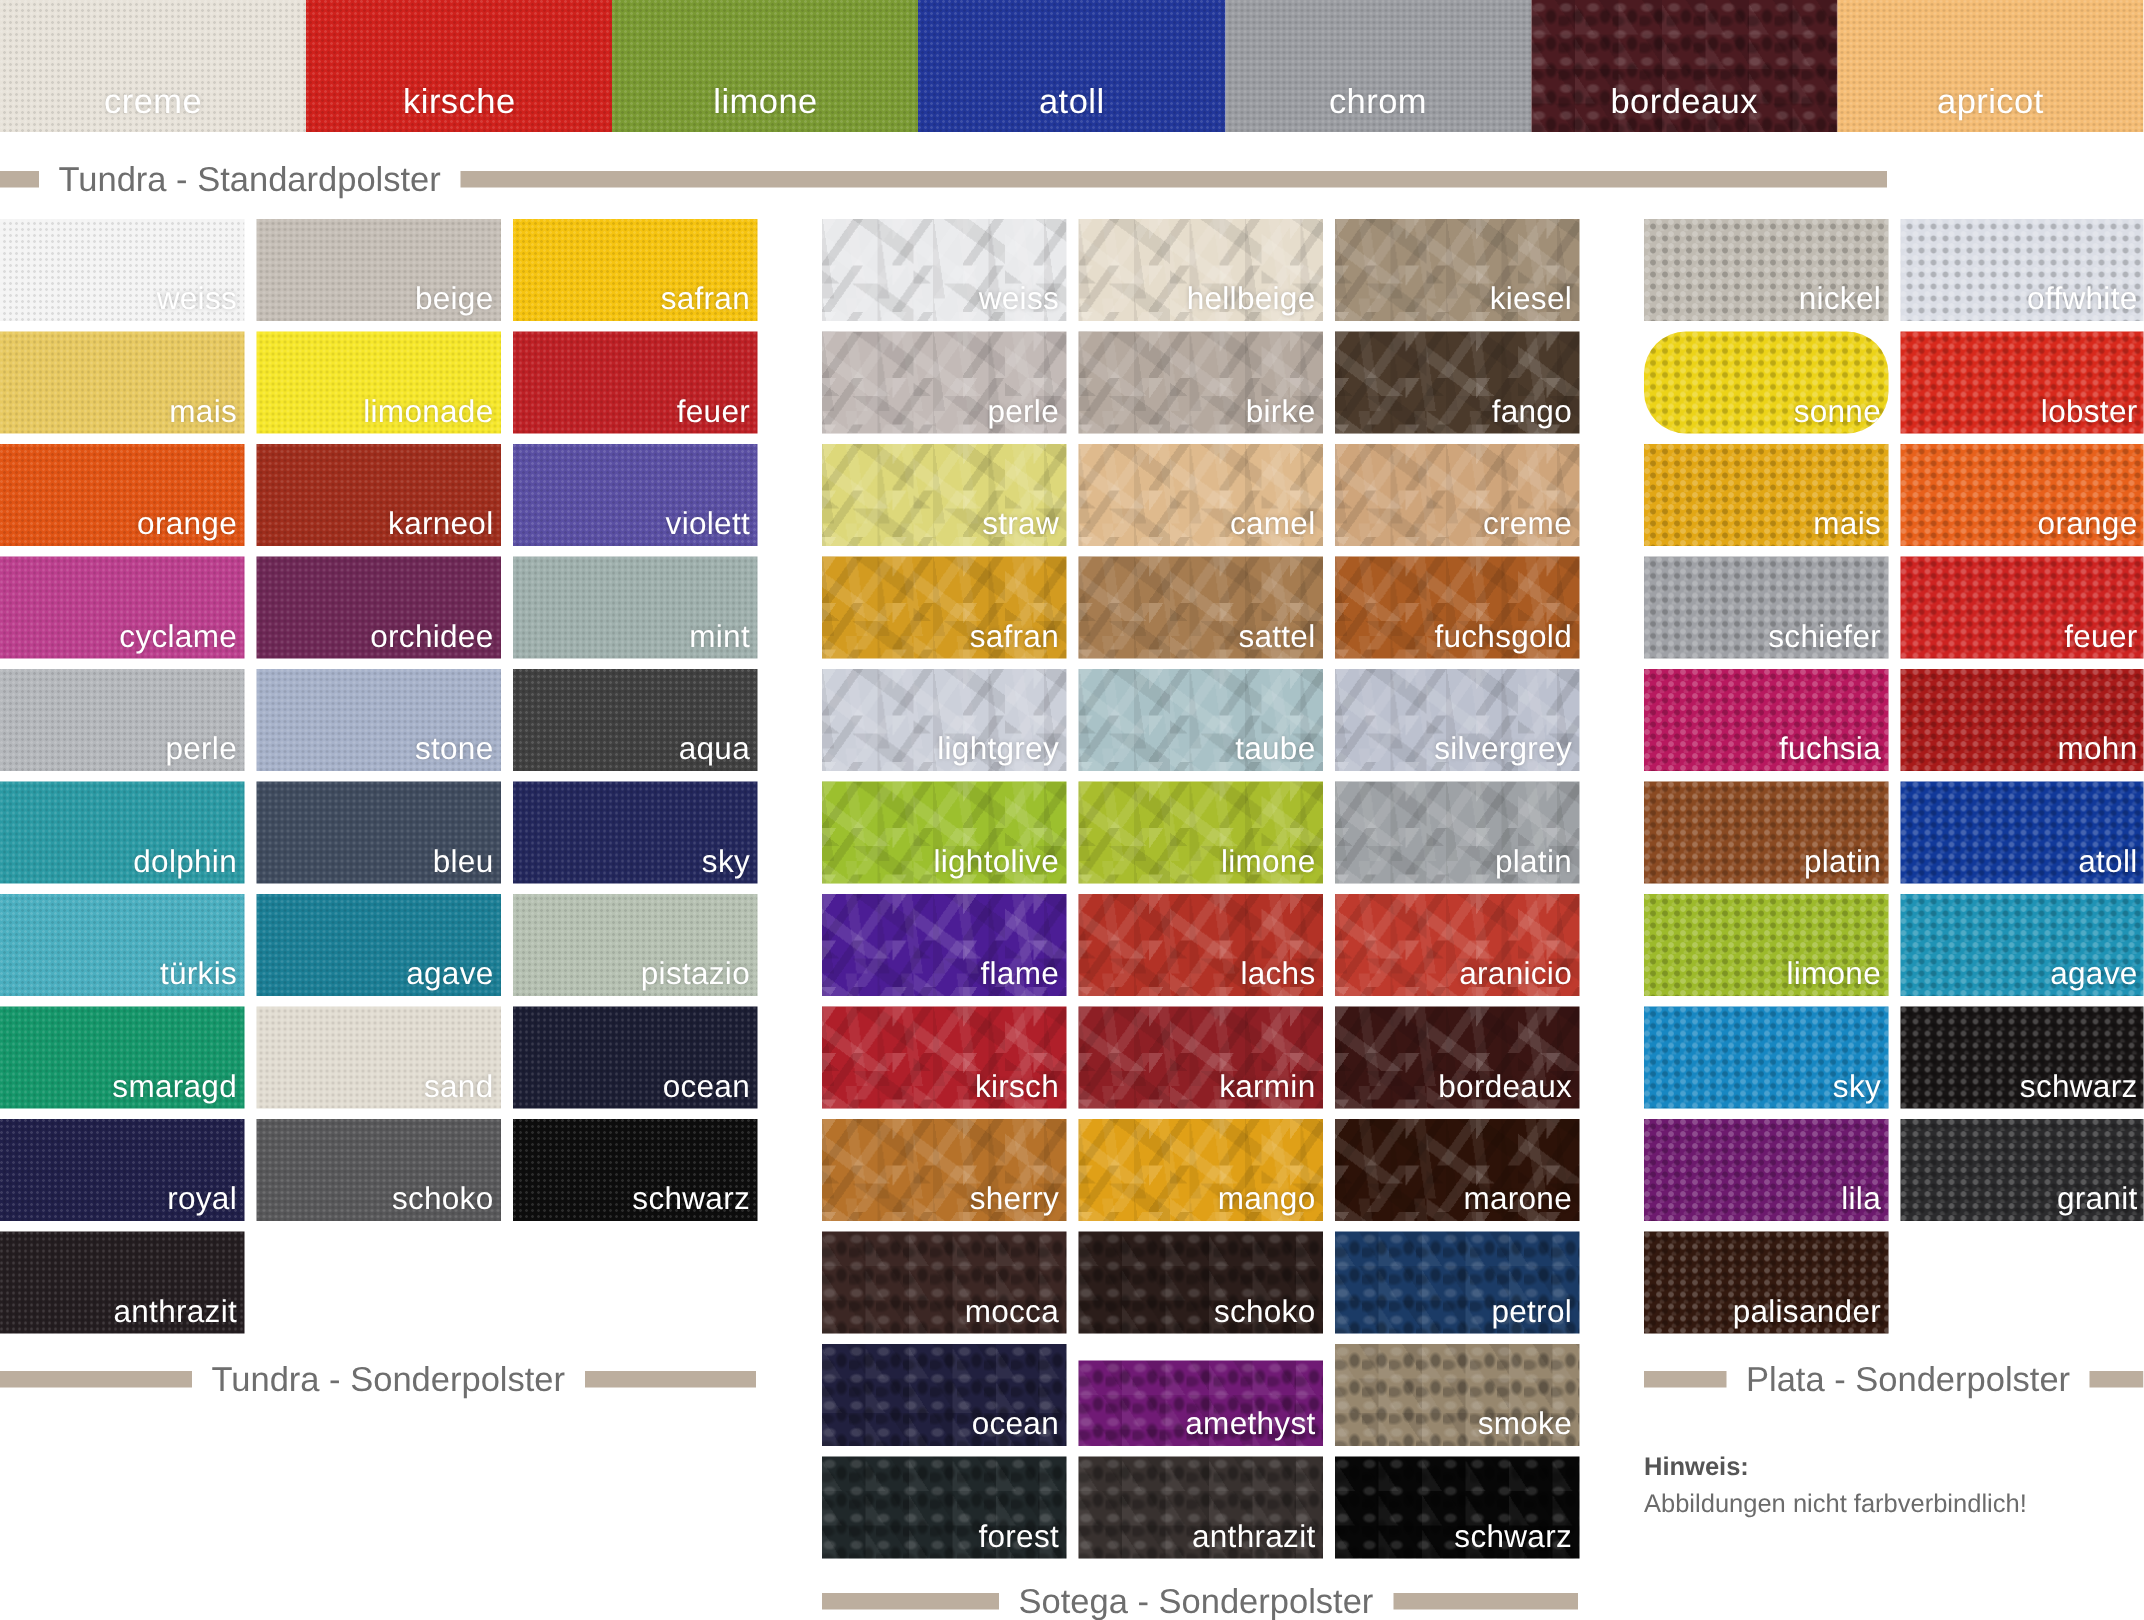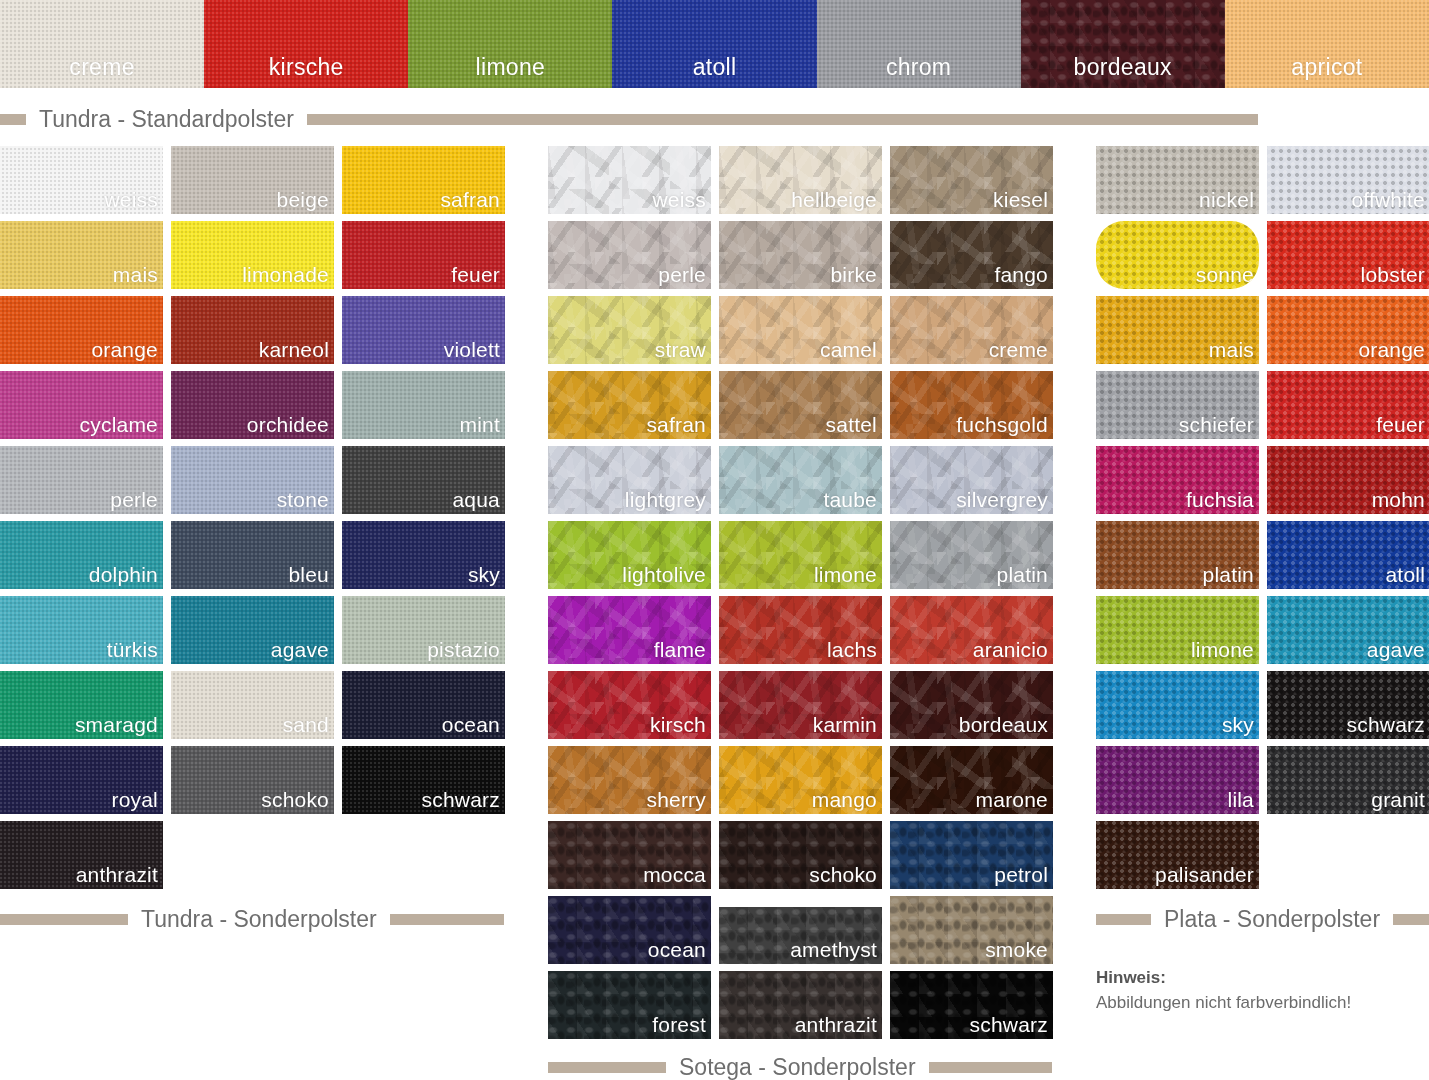--- a/index.html
+++ b/index.html
@@ -325,21 +325,21 @@
         <span class="lbl">lightolive</span>
       </div>
       <div class="cell" style="background: rgb(169, 189, 45);">
         <span class="tex" style="background-image:linear-gradient(125deg, rgba(255,255,255,.16) 0 14%, transparent 14% 30%, rgba(0,0,0,.10) 30% 40%, transparent 40% 62%, rgba(255,255,255,.10) 62% 74%, transparent 74%),linear-gradient(36deg, rgba(0,0,0,.09) 0 10%, transparent 10% 26%, rgba(255,255,255,.11) 26% 38%, transparent 38% 66%, rgba(0,0,0,.08) 66% 80%, transparent 80%),linear-gradient(82deg, rgba(0,0,0,.07) 0 18%, transparent 18% 52%, rgba(255,255,255,.07) 52% 68%, transparent 68%);background-size:47px 31px,61px 43px,37px 53px;"></span>
         <span class="lbl">limone</span>
       </div>
       <div class="cell" style="background: rgb(158, 162, 166);">
         <span class="tex" style="background-image:linear-gradient(125deg, rgba(255,255,255,.16) 0 14%, transparent 14% 30%, rgba(0,0,0,.10) 30% 40%, transparent 40% 62%, rgba(255,255,255,.10) 62% 74%, transparent 74%),linear-gradient(36deg, rgba(0,0,0,.09) 0 10%, transparent 10% 26%, rgba(255,255,255,.11) 26% 38%, transparent 38% 66%, rgba(0,0,0,.08) 66% 80%, transparent 80%),linear-gradient(82deg, rgba(0,0,0,.07) 0 18%, transparent 18% 52%, rgba(255,255,255,.07) 52% 68%, transparent 68%);background-size:47px 31px,61px 43px,37px 53px;"></span>
         <span class="lbl">platin</span>
       </div>
-      <div class="cell" style="background: #a21caf; padding-left: 39px;">
+      <div class="cell" style="background: #4c1d95; padding-left: 39px;">
         <span class="tex" style="background-image:linear-gradient(125deg, rgba(255,255,255,.16) 0 14%, transparent 14% 30%, rgba(0,0,0,.10) 30% 40%, transparent 40% 62%, rgba(255,255,255,.10) 62% 74%, transparent 74%),linear-gradient(36deg, rgba(0,0,0,.09) 0 10%, transparent 10% 26%, rgba(255,255,255,.11) 26% 38%, transparent 38% 66%, rgba(0,0,0,.08) 66% 80%, transparent 80%),linear-gradient(82deg, rgba(0,0,0,.07) 0 18%, transparent 18% 52%, rgba(255,255,255,.07) 52% 68%, transparent 68%);background-size:47px 31px,61px 43px,37px 53px;"></span>
         <span class="lbl">flame</span>
       </div>
       <div class="cell" style="background: rgb(179, 50, 38);">
         <span class="tex" style="background-image:linear-gradient(125deg, rgba(255,255,255,.16) 0 14%, transparent 14% 30%, rgba(0,0,0,.10) 30% 40%, transparent 40% 62%, rgba(255,255,255,.10) 62% 74%, transparent 74%),linear-gradient(36deg, rgba(0,0,0,.09) 0 10%, transparent 10% 26%, rgba(255,255,255,.11) 26% 38%, transparent 38% 66%, rgba(0,0,0,.08) 66% 80%, transparent 80%),linear-gradient(82deg, rgba(0,0,0,.07) 0 18%, transparent 18% 52%, rgba(255,255,255,.07) 52% 68%, transparent 68%);background-size:47px 31px,61px 43px,37px 53px;"></span>
         <span class="lbl">lachs</span>
       </div>
       <div class="cell" style="background: rgb(191, 58, 45);">
         <span class="tex" style="background-image:linear-gradient(125deg, rgba(255,255,255,.16) 0 14%, transparent 14% 30%, rgba(0,0,0,.10) 30% 40%, transparent 40% 62%, rgba(255,255,255,.10) 62% 74%, transparent 74%),linear-gradient(36deg, rgba(0,0,0,.09) 0 10%, transparent 10% 26%, rgba(255,255,255,.11) 26% 38%, transparent 38% 66%, rgba(0,0,0,.08) 66% 80%, transparent 80%),linear-gradient(82deg, rgba(0,0,0,.07) 0 18%, transparent 18% 52%, rgba(255,255,255,.07) 52% 68%, transparent 68%);background-size:47px 31px,61px 43px,37px 53px;"></span>
         <span class="lbl">aranicio</span>
@@ -377,21 +377,21 @@
         <span class="lbl">schoko</span>
       </div>
       <div class="cell" style="background: rgb(27, 59, 102); padding-left: 24px;">
         <span class="tex" style="background-image:radial-gradient(ellipse 7px 5px at 5px 5px, rgba(255,255,255,.13) 40%, transparent 72%),radial-gradient(ellipse 6px 8px at 13px 11px, rgba(0,0,0,.30) 40%, transparent 74%),radial-gradient(ellipse 9px 6px at 3px 14px, rgba(0,0,0,.22) 40%, transparent 74%),linear-gradient(57deg, rgba(255,255,255,.06) 0 30%, transparent 30% 70%, rgba(0,0,0,.10) 70%);background-size:18px 18px,18px 18px,18px 18px,29px 23px;"></span>
         <span class="lbl">petrol</span>
       </div>
       <div class="cell" style="background: rgb(33, 32, 63);">
         <span class="tex" style="background-image:radial-gradient(ellipse 7px 5px at 5px 5px, rgba(255,255,255,.13) 40%, transparent 72%),radial-gradient(ellipse 6px 8px at 13px 11px, rgba(0,0,0,.30) 40%, transparent 74%),radial-gradient(ellipse 9px 6px at 3px 14px, rgba(0,0,0,.22) 40%, transparent 74%),linear-gradient(57deg, rgba(255,255,255,.06) 0 30%, transparent 30% 70%, rgba(0,0,0,.10) 70%);background-size:18px 18px,18px 18px,18px 18px,29px 23px;"></span>
         <span class="lbl">ocean</span>
       </div>
-      <div class="cell" style="background: #404040; margin-top: 11px;">
+      <div class="cell" style="background: #701a75; margin-top: 11px;">
         <span class="tex" style="background-image:radial-gradient(ellipse 7px 5px at 5px 5px, rgba(255,255,255,.13) 40%, transparent 72%),radial-gradient(ellipse 6px 8px at 13px 11px, rgba(0,0,0,.30) 40%, transparent 74%),radial-gradient(ellipse 9px 6px at 3px 14px, rgba(0,0,0,.22) 40%, transparent 74%),linear-gradient(57deg, rgba(255,255,255,.06) 0 30%, transparent 30% 70%, rgba(0,0,0,.10) 70%);background-size:18px 18px,18px 18px,18px 18px,29px 23px;"></span>
         <span class="lbl">amethyst</span>
       </div>
       <div class="cell" style="background: rgb(151, 135, 110);">
         <span class="tex" style="background-image:radial-gradient(ellipse 7px 5px at 5px 5px, rgba(255,255,255,.13) 40%, transparent 72%),radial-gradient(ellipse 6px 8px at 13px 11px, rgba(0,0,0,.30) 40%, transparent 74%),radial-gradient(ellipse 9px 6px at 3px 14px, rgba(0,0,0,.22) 40%, transparent 74%),linear-gradient(57deg, rgba(255,255,255,.06) 0 30%, transparent 30% 70%, rgba(0,0,0,.10) 70%);background-size:18px 18px,18px 18px,18px 18px,29px 23px;"></span>
         <span class="lbl">smoke</span>
       </div>
       <div class="cell" style="background: rgb(32, 40, 42);">
         <span class="tex" style="background-image:radial-gradient(ellipse 7px 5px at 5px 5px, rgba(255,255,255,.13) 40%, transparent 72%),radial-gradient(ellipse 6px 8px at 13px 11px, rgba(0,0,0,.30) 40%, transparent 74%),radial-gradient(ellipse 9px 6px at 3px 14px, rgba(0,0,0,.22) 40%, transparent 74%),linear-gradient(57deg, rgba(255,255,255,.06) 0 30%, transparent 30% 70%, rgba(0,0,0,.10) 70%);background-size:18px 18px,18px 18px,18px 18px,29px 23px;"></span>
         <span class="lbl">forest</span>

